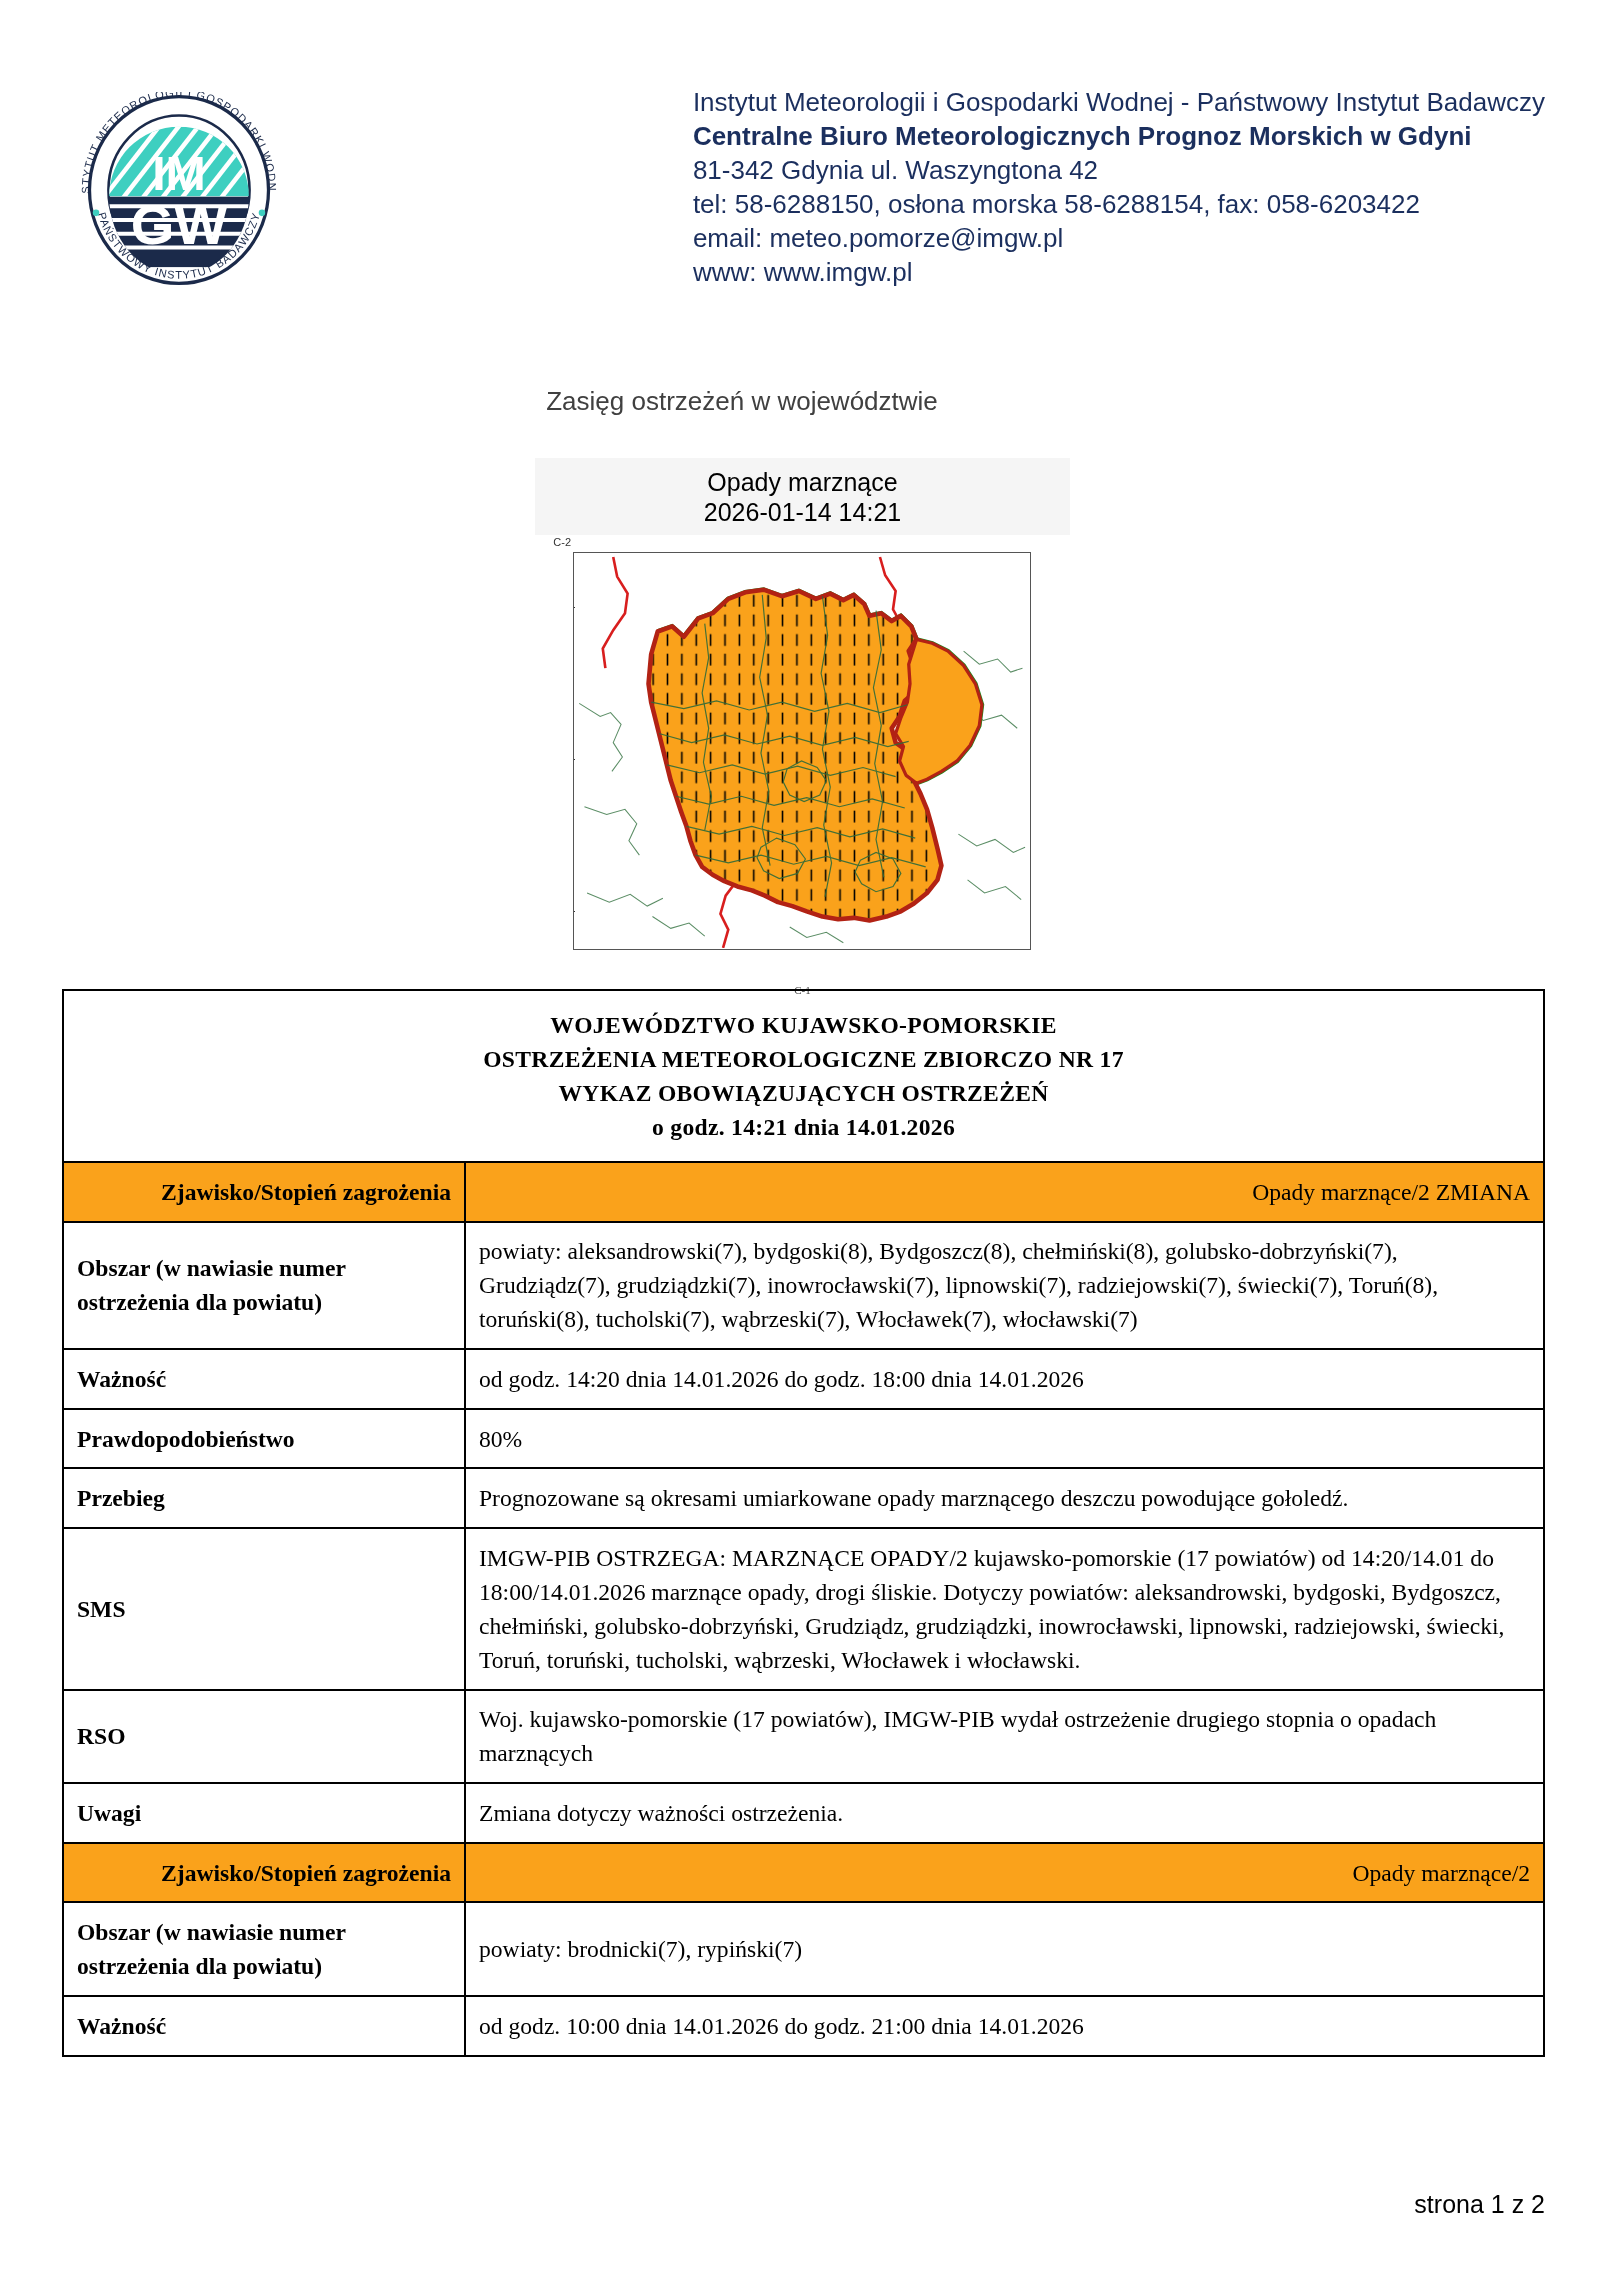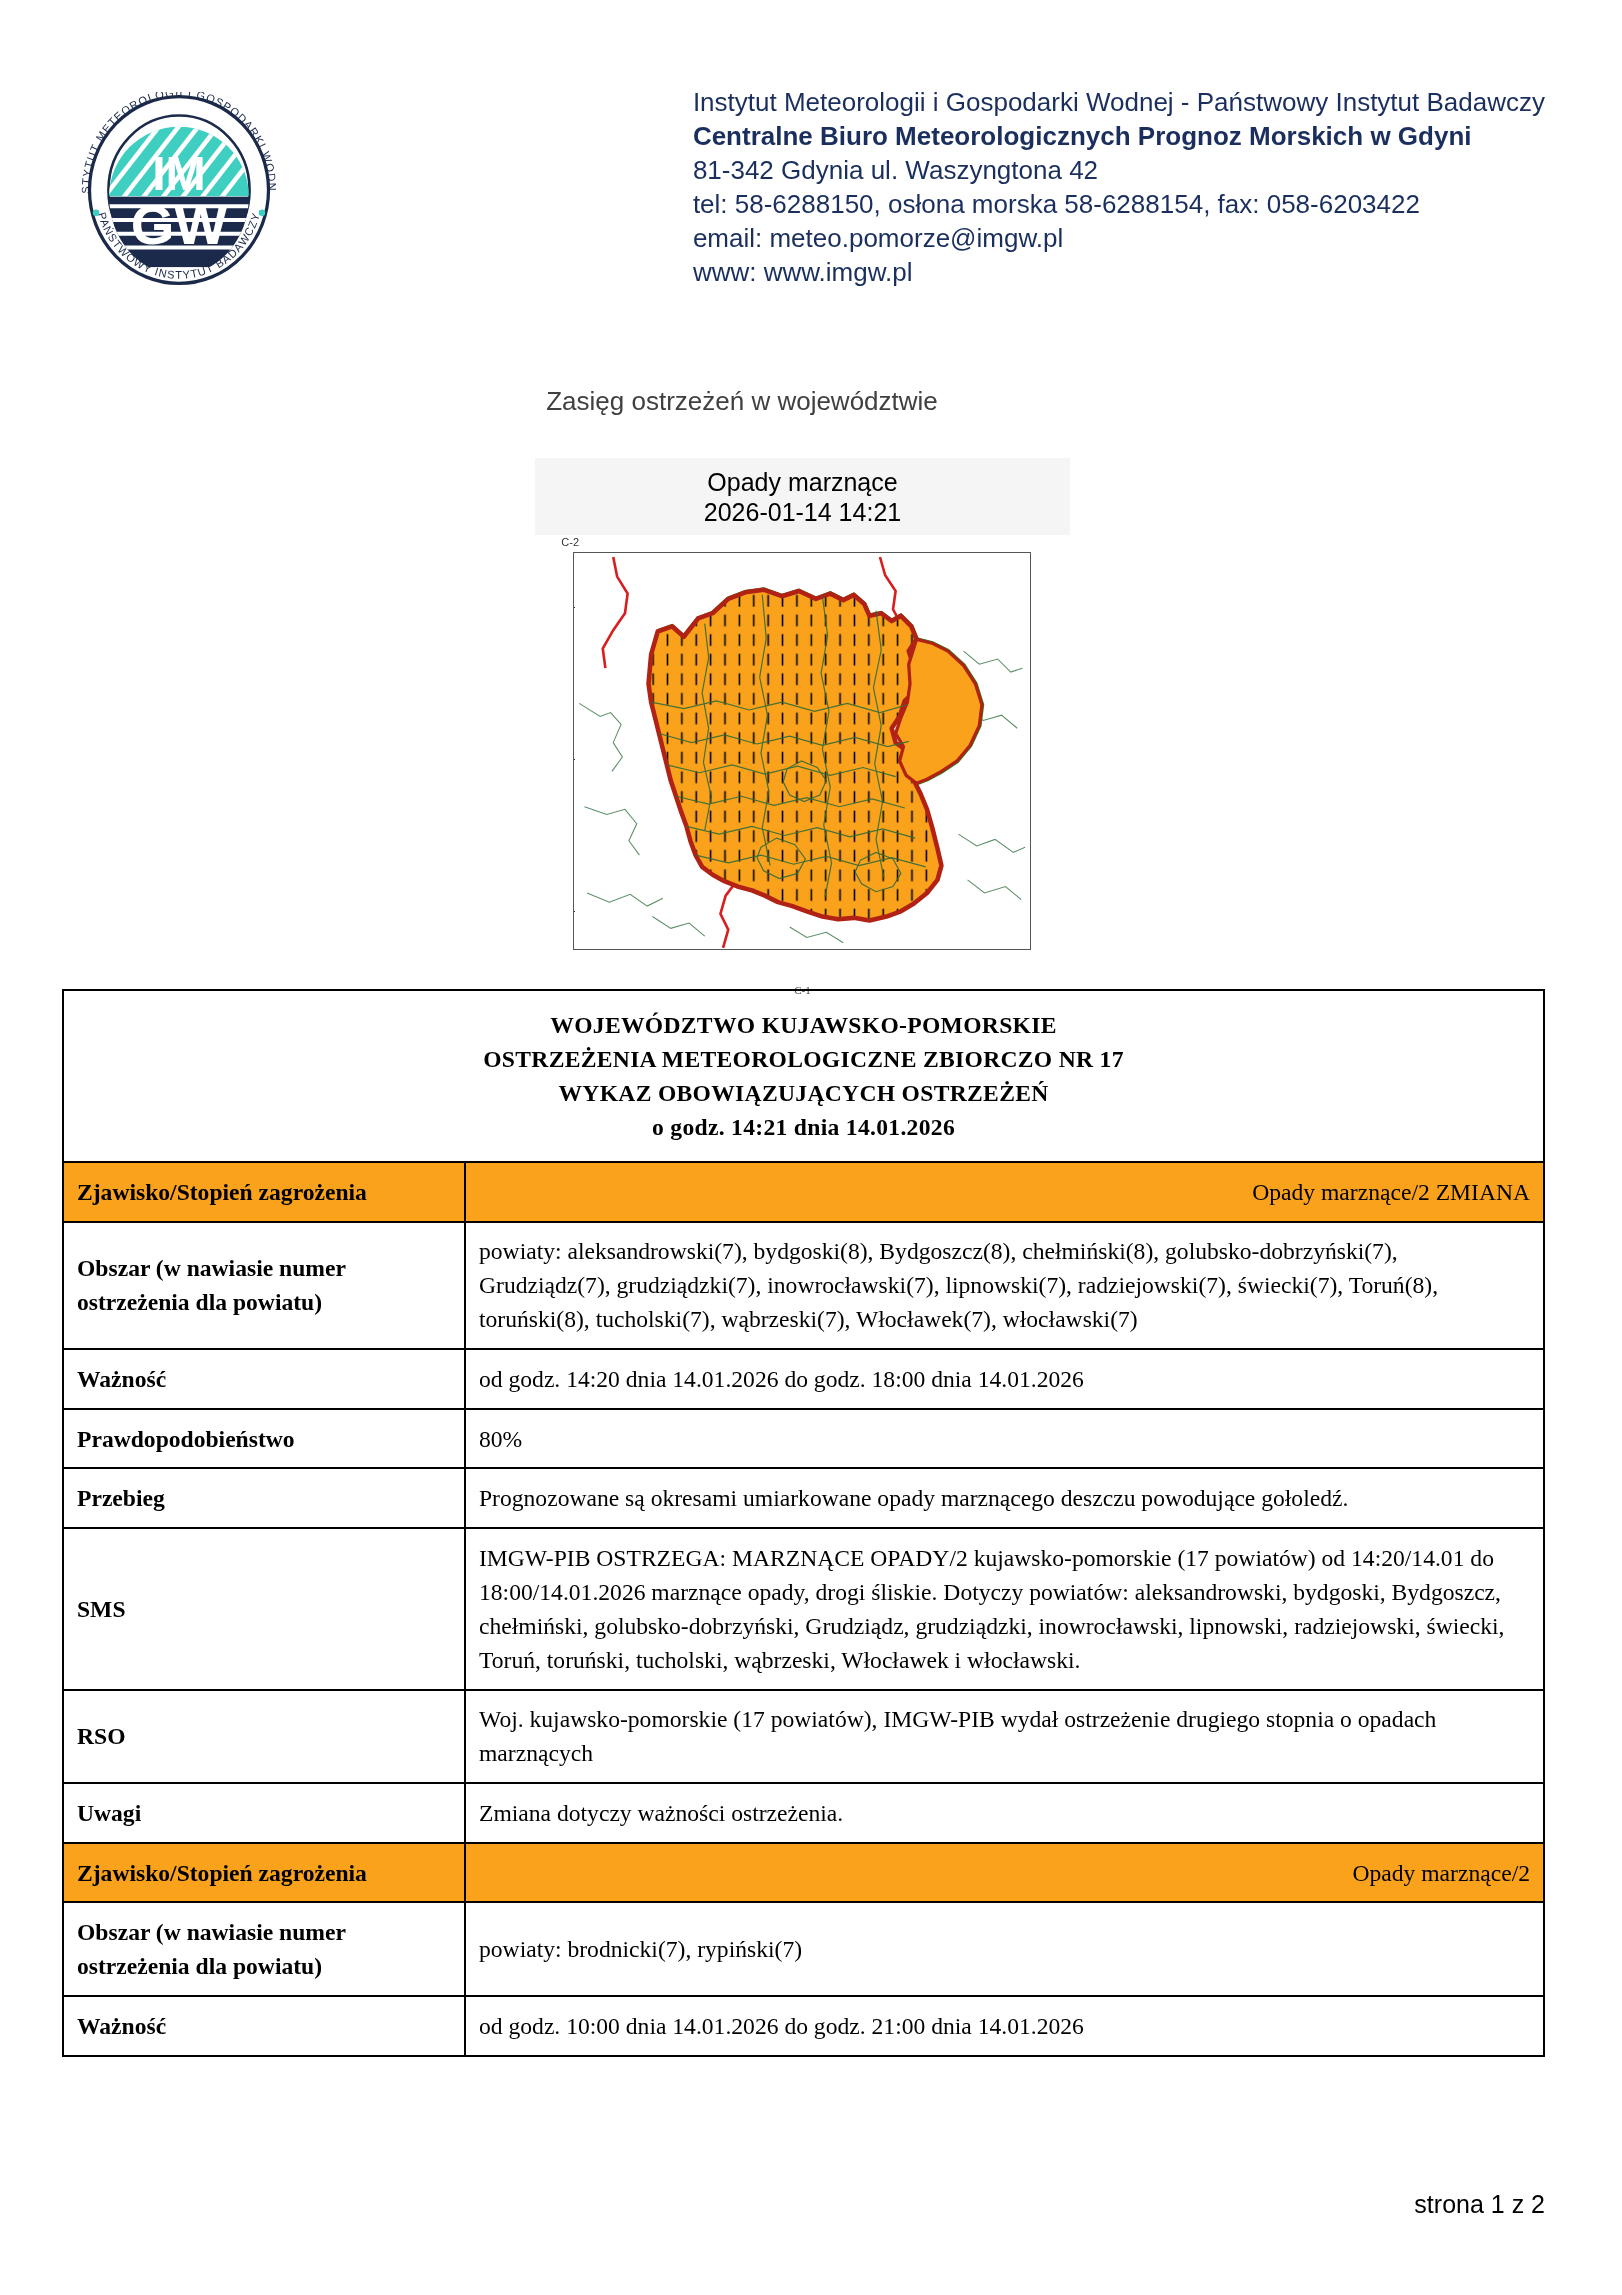--- a/index.html
+++ b/index.html
@@ -52,21 +52,21 @@
     color:#000;
   }
   .map-figure {
     position:relative;
     width:535px; height:458px;
     background:#ffffff;
   }
   .corner-label {
     position:absolute; left:18.3px; top:1.3px;
     font-family:"Liberation Sans", sans-serif;
-    font-size:11px; color:#333;margin-left:8px;
+    font-size:11px; color:#333;
   }
   .bottom-label {
     position:absolute; left:50%; transform:translateX(-50%); bottom:-2.6px;
     font-family:Liberation Serif, serif;
     font-size:11px; color:#444;
   }
   .plot-frame {
     position:absolute; left:38px; top:17px;
     width:458px; height:398px;
     border:1.3px solid #555;
@@ -122,21 +122,21 @@
     color:#ee1111;
     font-weight:bold;
     font-size:29px;
     line-height:38px;
     letter-spacing:0.3px;
     padding:17px 6.5px 17px 6.5px !important;
   }
   tr.hazard td {
     background:#FAA21B;
   }
-  tr.hazard td.label { font-weight:bold; }
+  tr.hazard td.label { font-weight:bold;text-align:right; }
   tr.hazard td.value { font-weight:normal;text-align:right; }
 
   
   .footer {
     position:absolute; right:77px; top:2190px;
     font-family:"Liberation Sans", sans-serif;
     font-size:25px;
     color:#000;
   }
 </style>

